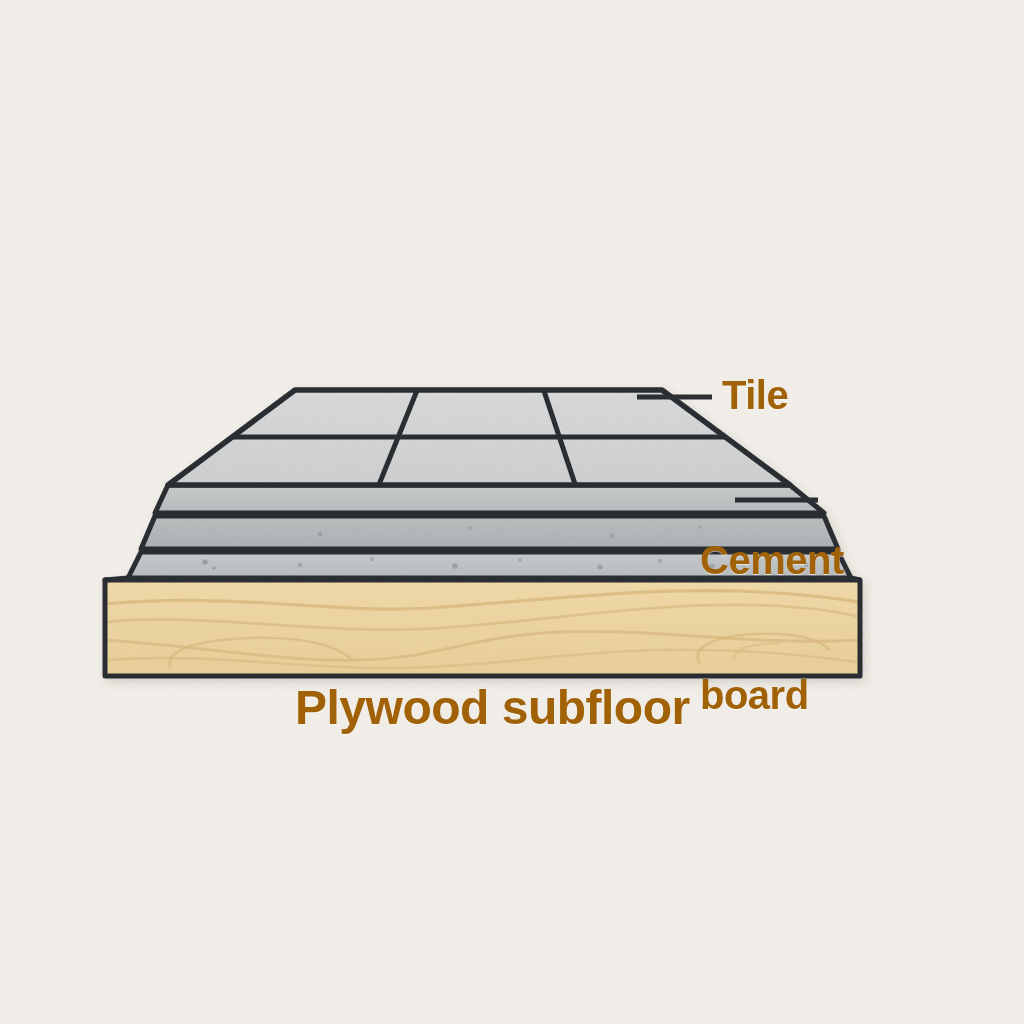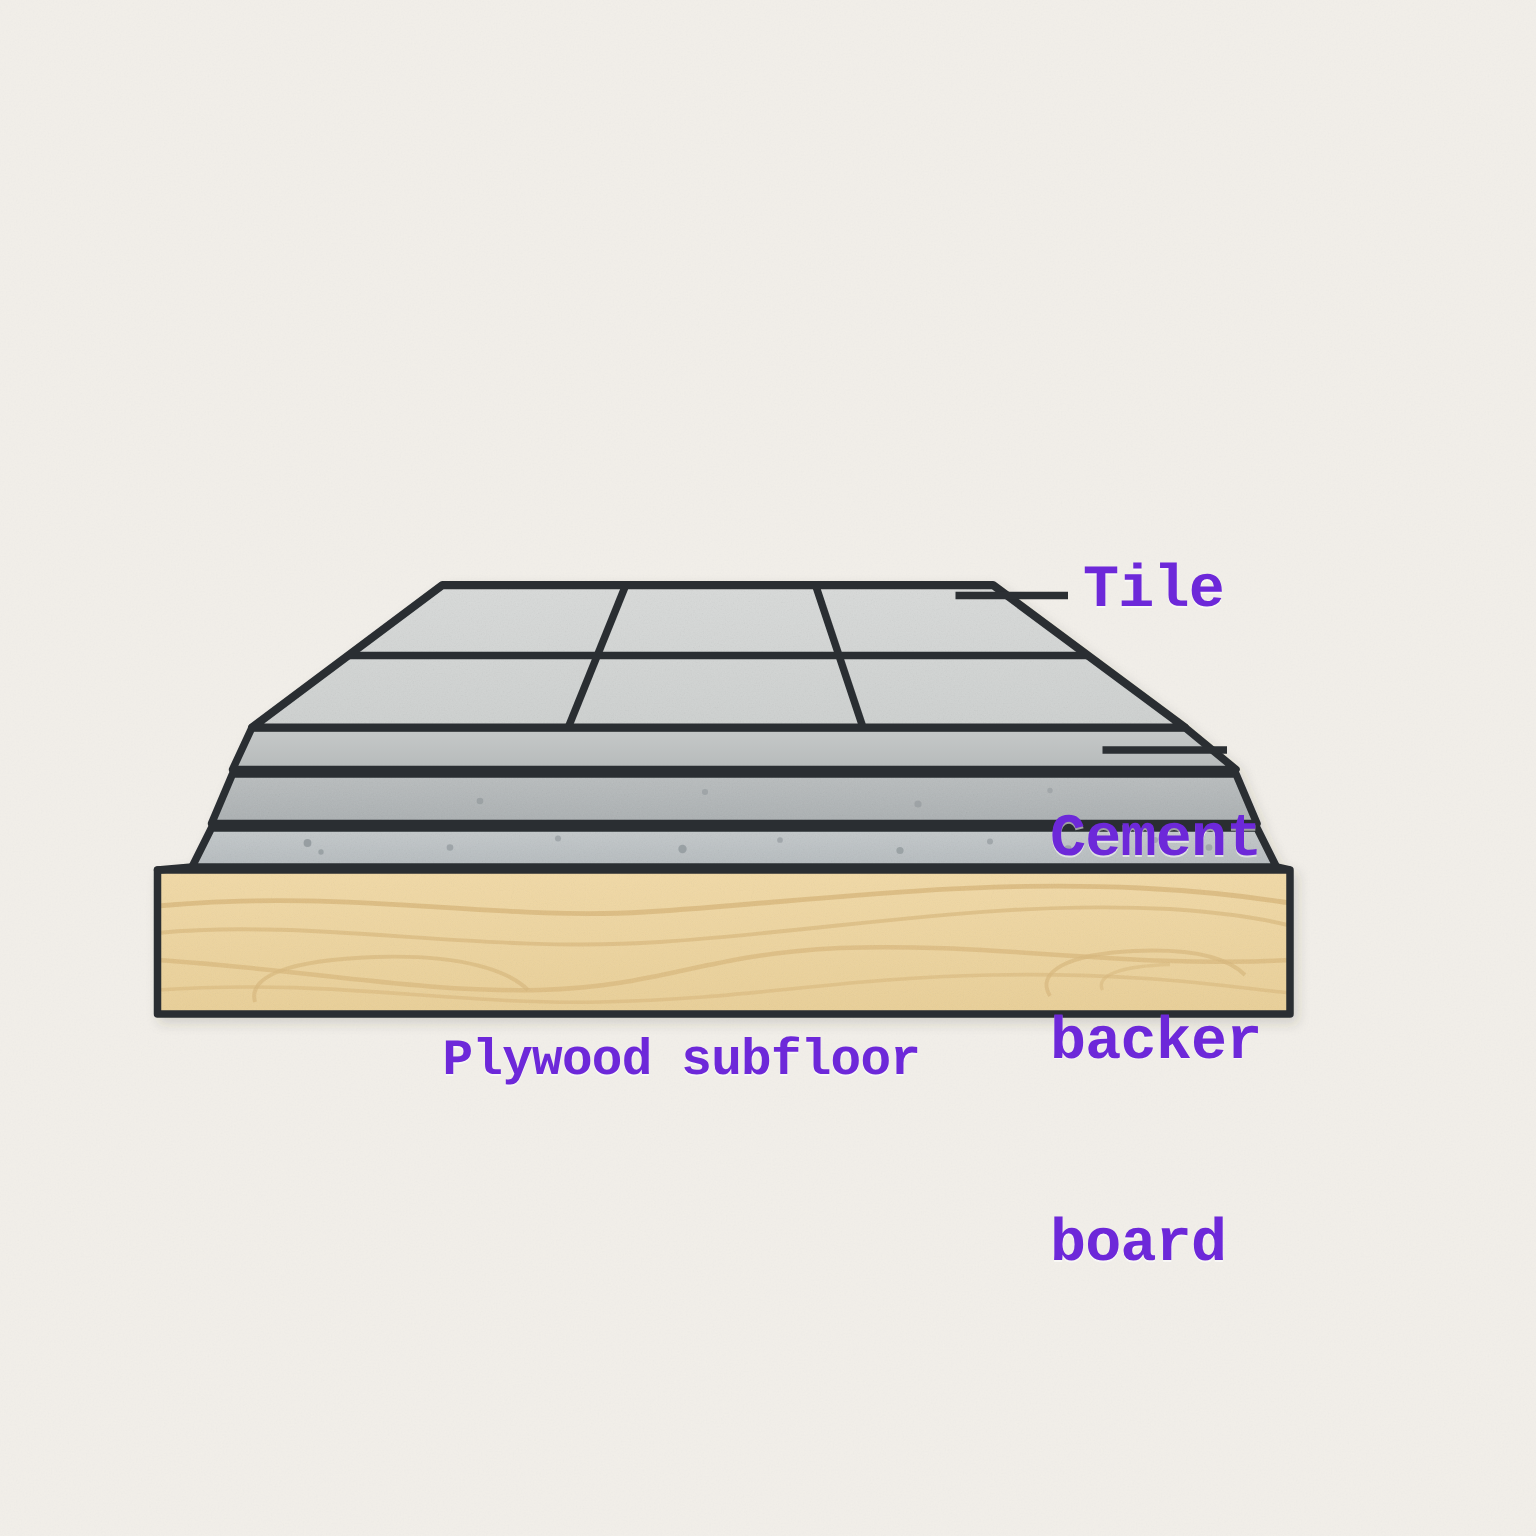--- a/index.html
+++ b/index.html
@@ -23,22 +23,22 @@
   #diagram-svg {
     position: absolute;
     left: 0;
     top: 0;
     width: 1024px;
     height: 1024px;
     display: block;
   }
   .label-text {
     position: absolute;
-    color: #6d28d9;
-    font-family: Liberation Mono, monospace;
+    color: #a16207;
+    font-family: Liberation Sans, sans-serif;
     font-weight: bold;
     letter-spacing: -0.5px;
     white-space: pre;
     text-shadow: 0 1px 0 rgba(255,255,255,0.55);
   }
   #label-tile {
     left: 722px;
     top: 372px;
     font-size: 40px;
     line-height: 46px;
@@ -47,21 +47,21 @@
     left: 700px;
     top: 448px;
     width: 284px;
     font-size: 40px;
     line-height: 45px;
   }
   #label-cement span { display: block; }
   #label-plywood {
     left: 295px;
     top: 686px;
-    font-size: 34px;
+    font-size: 48px;
     line-height: 44px;
   }
 </style>
 </head>
 <body>
 
 <div id="stage">
 
   <svg id="diagram-svg" viewBox="0 0 1024 1024">
     <defs>
@@ -213,19 +213,18 @@
     <g>
       <line x1="637" y1="397" x2="712" y2="397" stroke="#2b2f33" stroke-width="5" stroke-linecap="butt"></line>
       <line x1="735" y1="500" x2="818" y2="500" stroke="#2b2f33" stroke-width="5" stroke-linecap="butt"></line>
     </g>
   </svg>
 
   <div class="label-text" id="label-tile">Tile</div>
 
   <div class="label-text" id="label-cement">
     <span>Cement</span>
-    <span>backer</span>
     <span>board</span>
   </div>
 
   <div class="label-text" id="label-plywood">Plywood subfloor</div>
 
 </div>
 
 </body></html>

